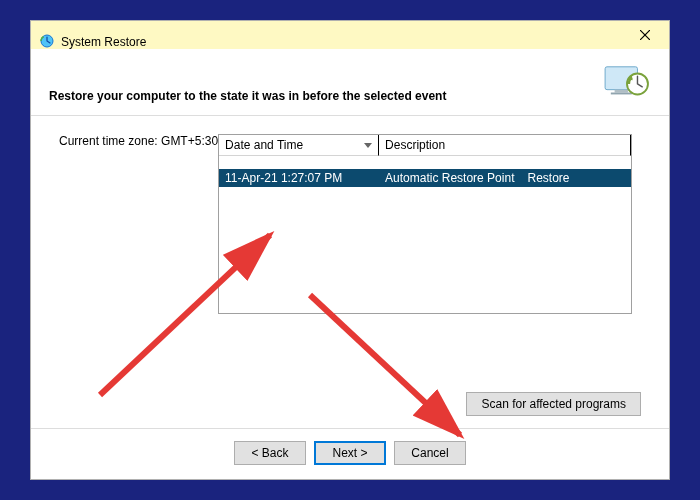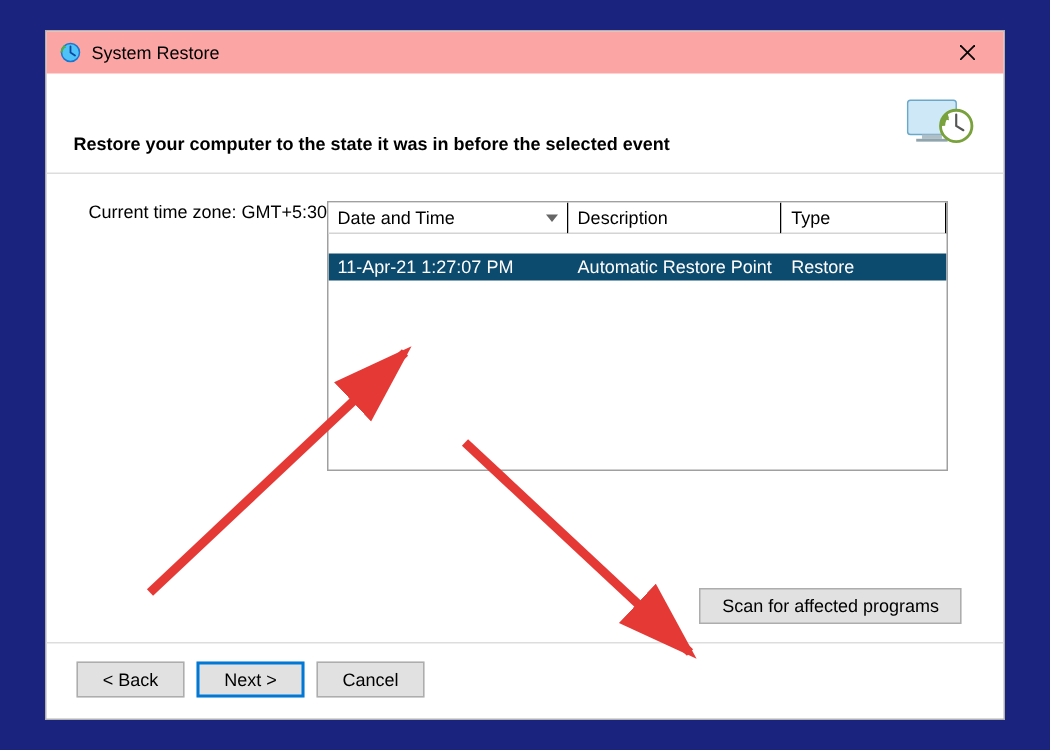--- a/index.html
+++ b/index.html
@@ -15,24 +15,24 @@
   }
   .window {
     width: 100%;
     height: 100%;
     background: #ffffff;
     border: 1px solid #b0b0b0;
     display: flex;
     flex-direction: column;
   }
   .titlebar {
-    background: #fca5a5;
+    background: #fef9c3;
     height: 28px;
     display: flex;
-    align-items: center;
+    align-items: flex-end;
     padding: 0 8px;
     position: relative;
   }
   .titlebar .icon {
     width: 16px; height: 16px;
     display: inline-flex; align-items: center; justify-content: center;
     margin-right: 6px;
   }
   .titlebar .title {
     color: #000;
@@ -121,21 +121,21 @@
   .btn.highlight {
     border: 2px solid #0078d7;
     padding: 3px 13px;
   }
   .footer-sep {
     border-top: 1px solid #ddd;
     margin: 12px 0 0 0;
   }
   .footer {
     display: flex;
-    justify-content: flex-start;
+    justify-content: center;
     gap: 8px;
     padding: 12px 20px 14px 20px;
   }
   svg.arrow {
     position: absolute;
     pointer-events: none;
   }
 </style>
 </head>
 <body>
@@ -174,21 +174,20 @@
       </svg>
     </div>
   </div>
 
   <div class="content">
     <div class="tz">Current time zone: GMT+5:30</div>
     <div class="table">
       <div class="thead">
         <div class="cell col-date sort">Date and Time</div>
         <div class="cell col-desc">Description</div>
-        <div class="cell col-type">Type</div>
       </div>
       <div id="tbody">
           <div class="trow selected">
             <div class="cell col-date">11-Apr-21 1:27:07 PM</div>
             <div class="cell col-desc">Automatic Restore Point</div>
             <div class="cell col-type">Restore</div>
           </div>
         </div>
     </div>
   </div>

